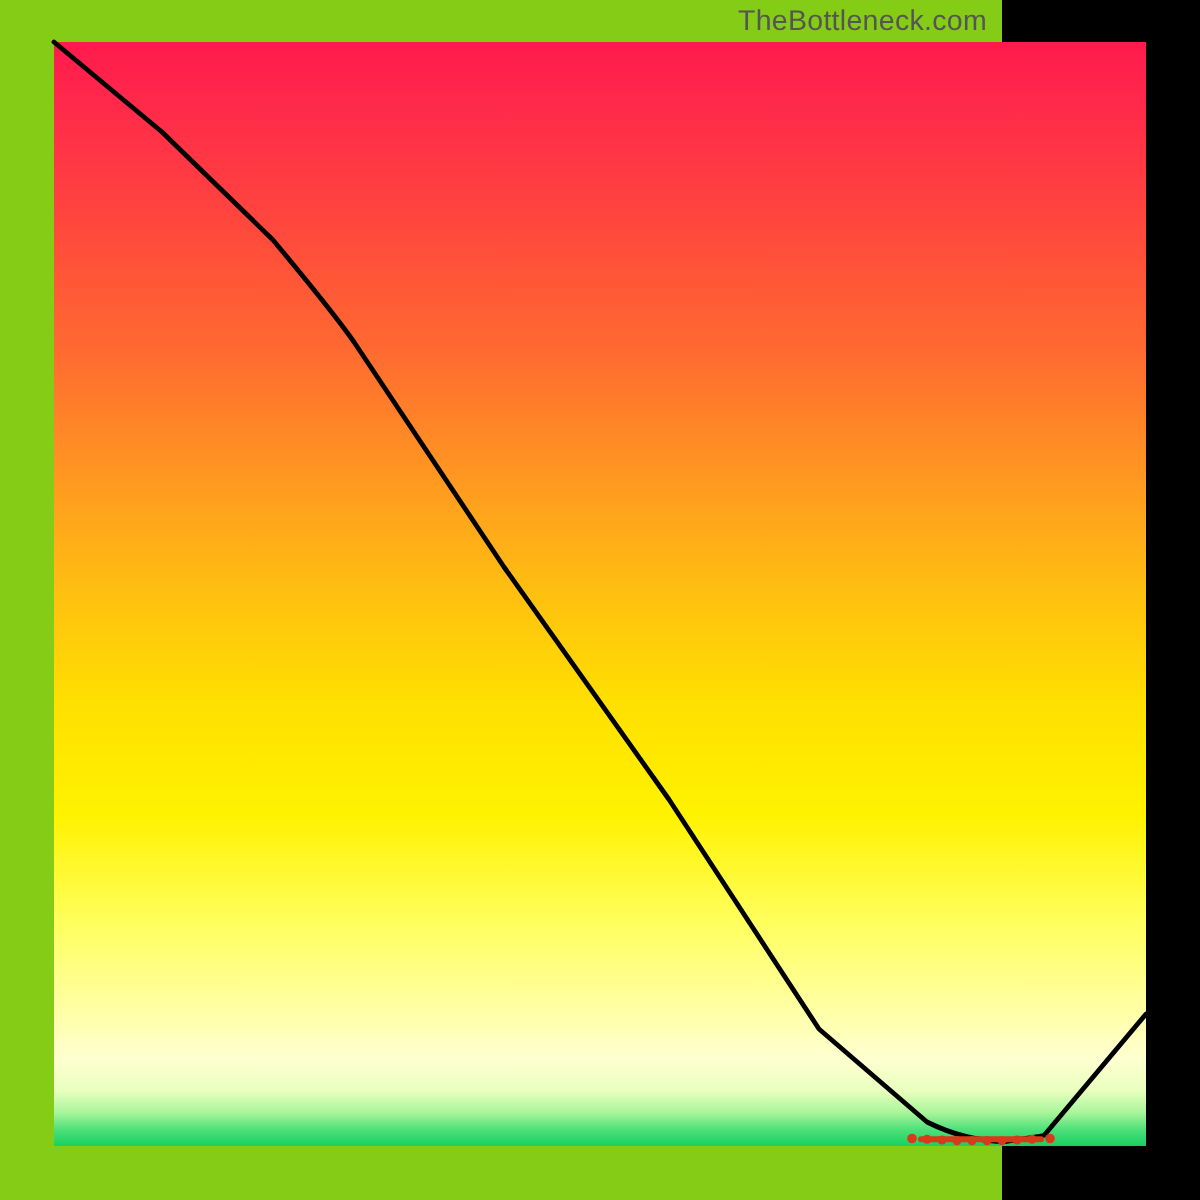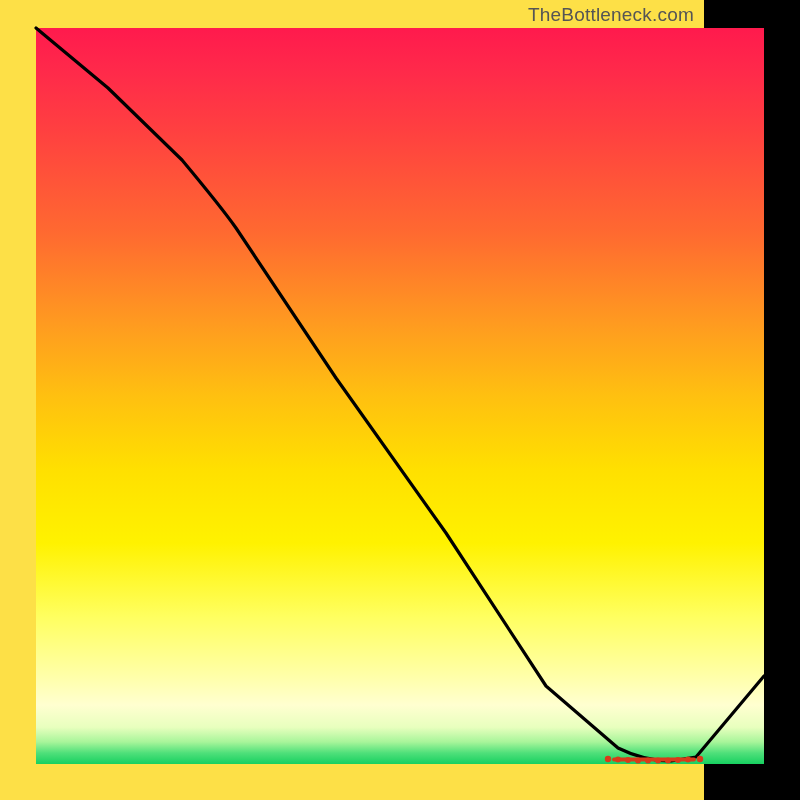--- a/index.html
+++ b/index.html
@@ -8,22 +8,21 @@
     width: 800px;
     height: 800px;
     background: #000;
     font-family: Arial, Helvetica, sans-serif;
     overflow: hidden;
   }
   .frame {
     position: relative;
     width: 668px;
     height: 800px;
-    background: #fde047;
-    padding-left: 36px;
+    background: #84cc16;
   }
   .watermark {
     position: absolute;
     top: 4px;
     right: 10px;
     color: #555;
     font-size: 19px;
     letter-spacing: 0.2px;
     user-select: none;
   }

